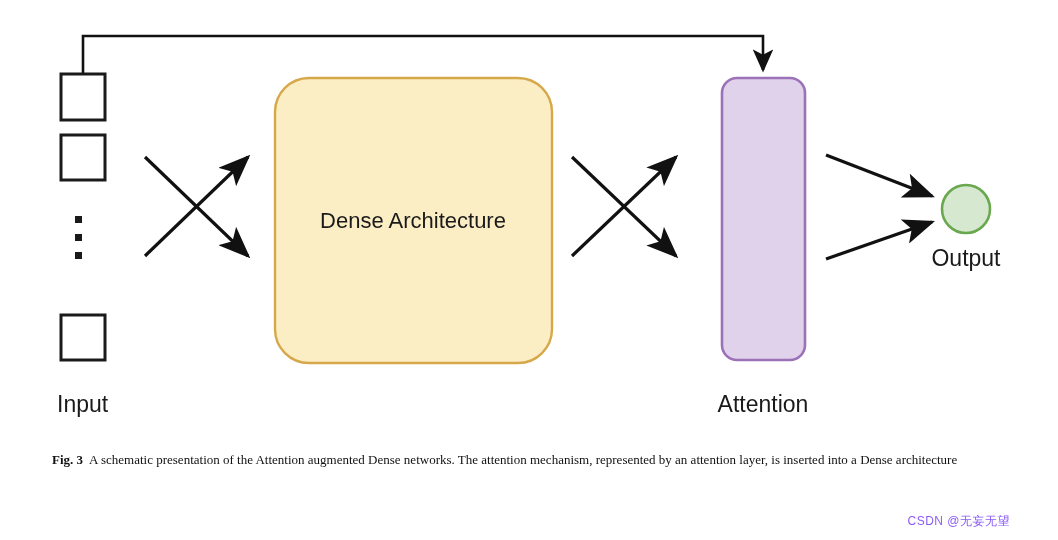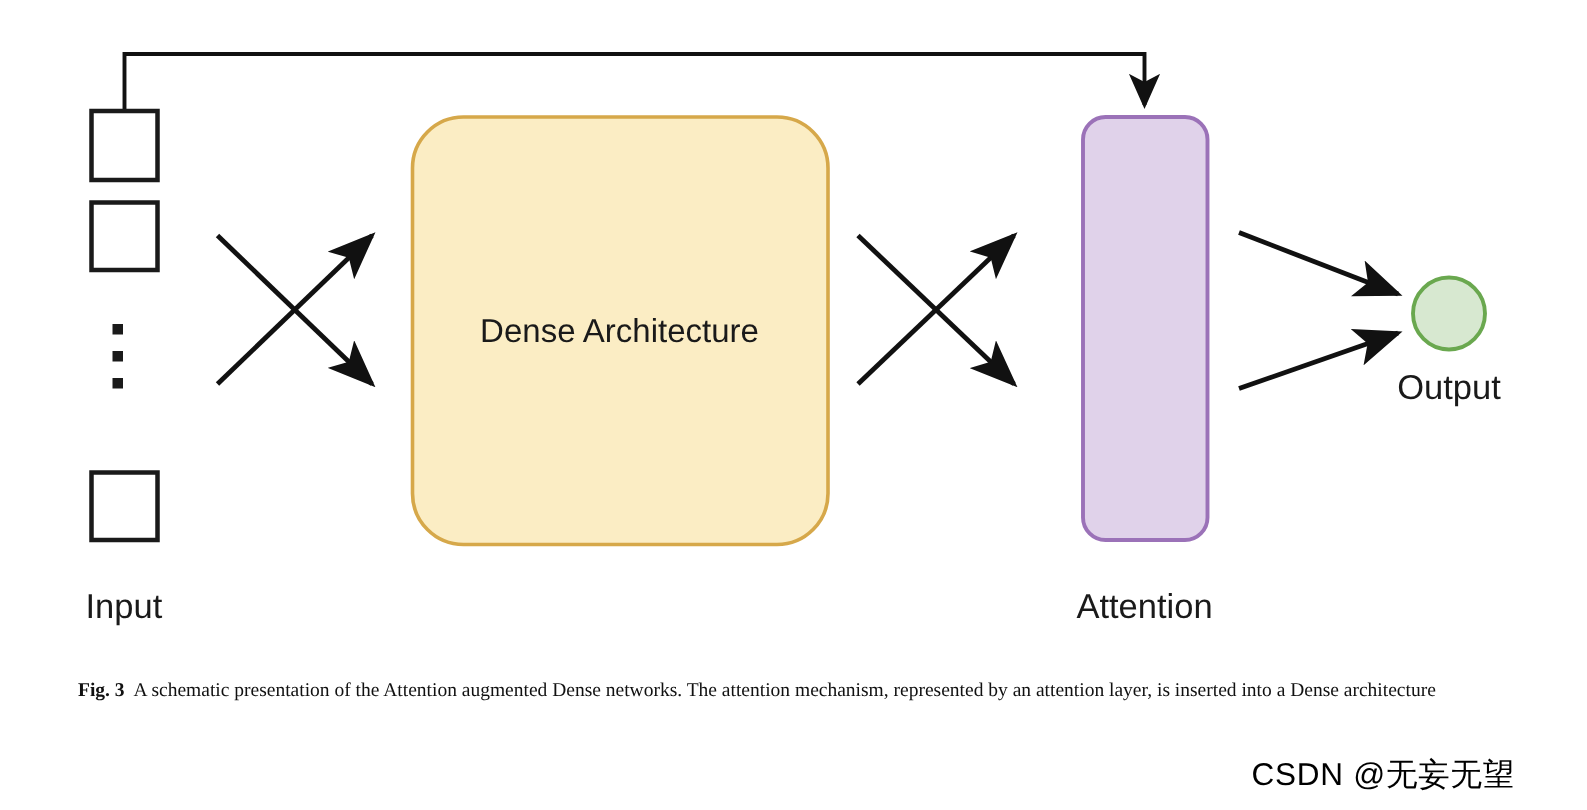--- a/index.html
+++ b/index.html
@@ -59,22 +59,22 @@
   }
   #caption .fig-num {
     font-weight: bold;
     margin-right: 6px;
   }
   #watermark {
     position: absolute;
     right: 48px;
     bottom: 10px;
     font-family: "Liberation Sans", sans-serif;
-    font-size: 21px;
-    color: #000000;
+    font-size: 12px;
+    color: #8b5cf6;
     letter-spacing: 0.5px;
     white-space: nowrap;
   }
 </style>
 </head>
 <body>
 
 <div id="page">
 
   <div id="figure-area">

